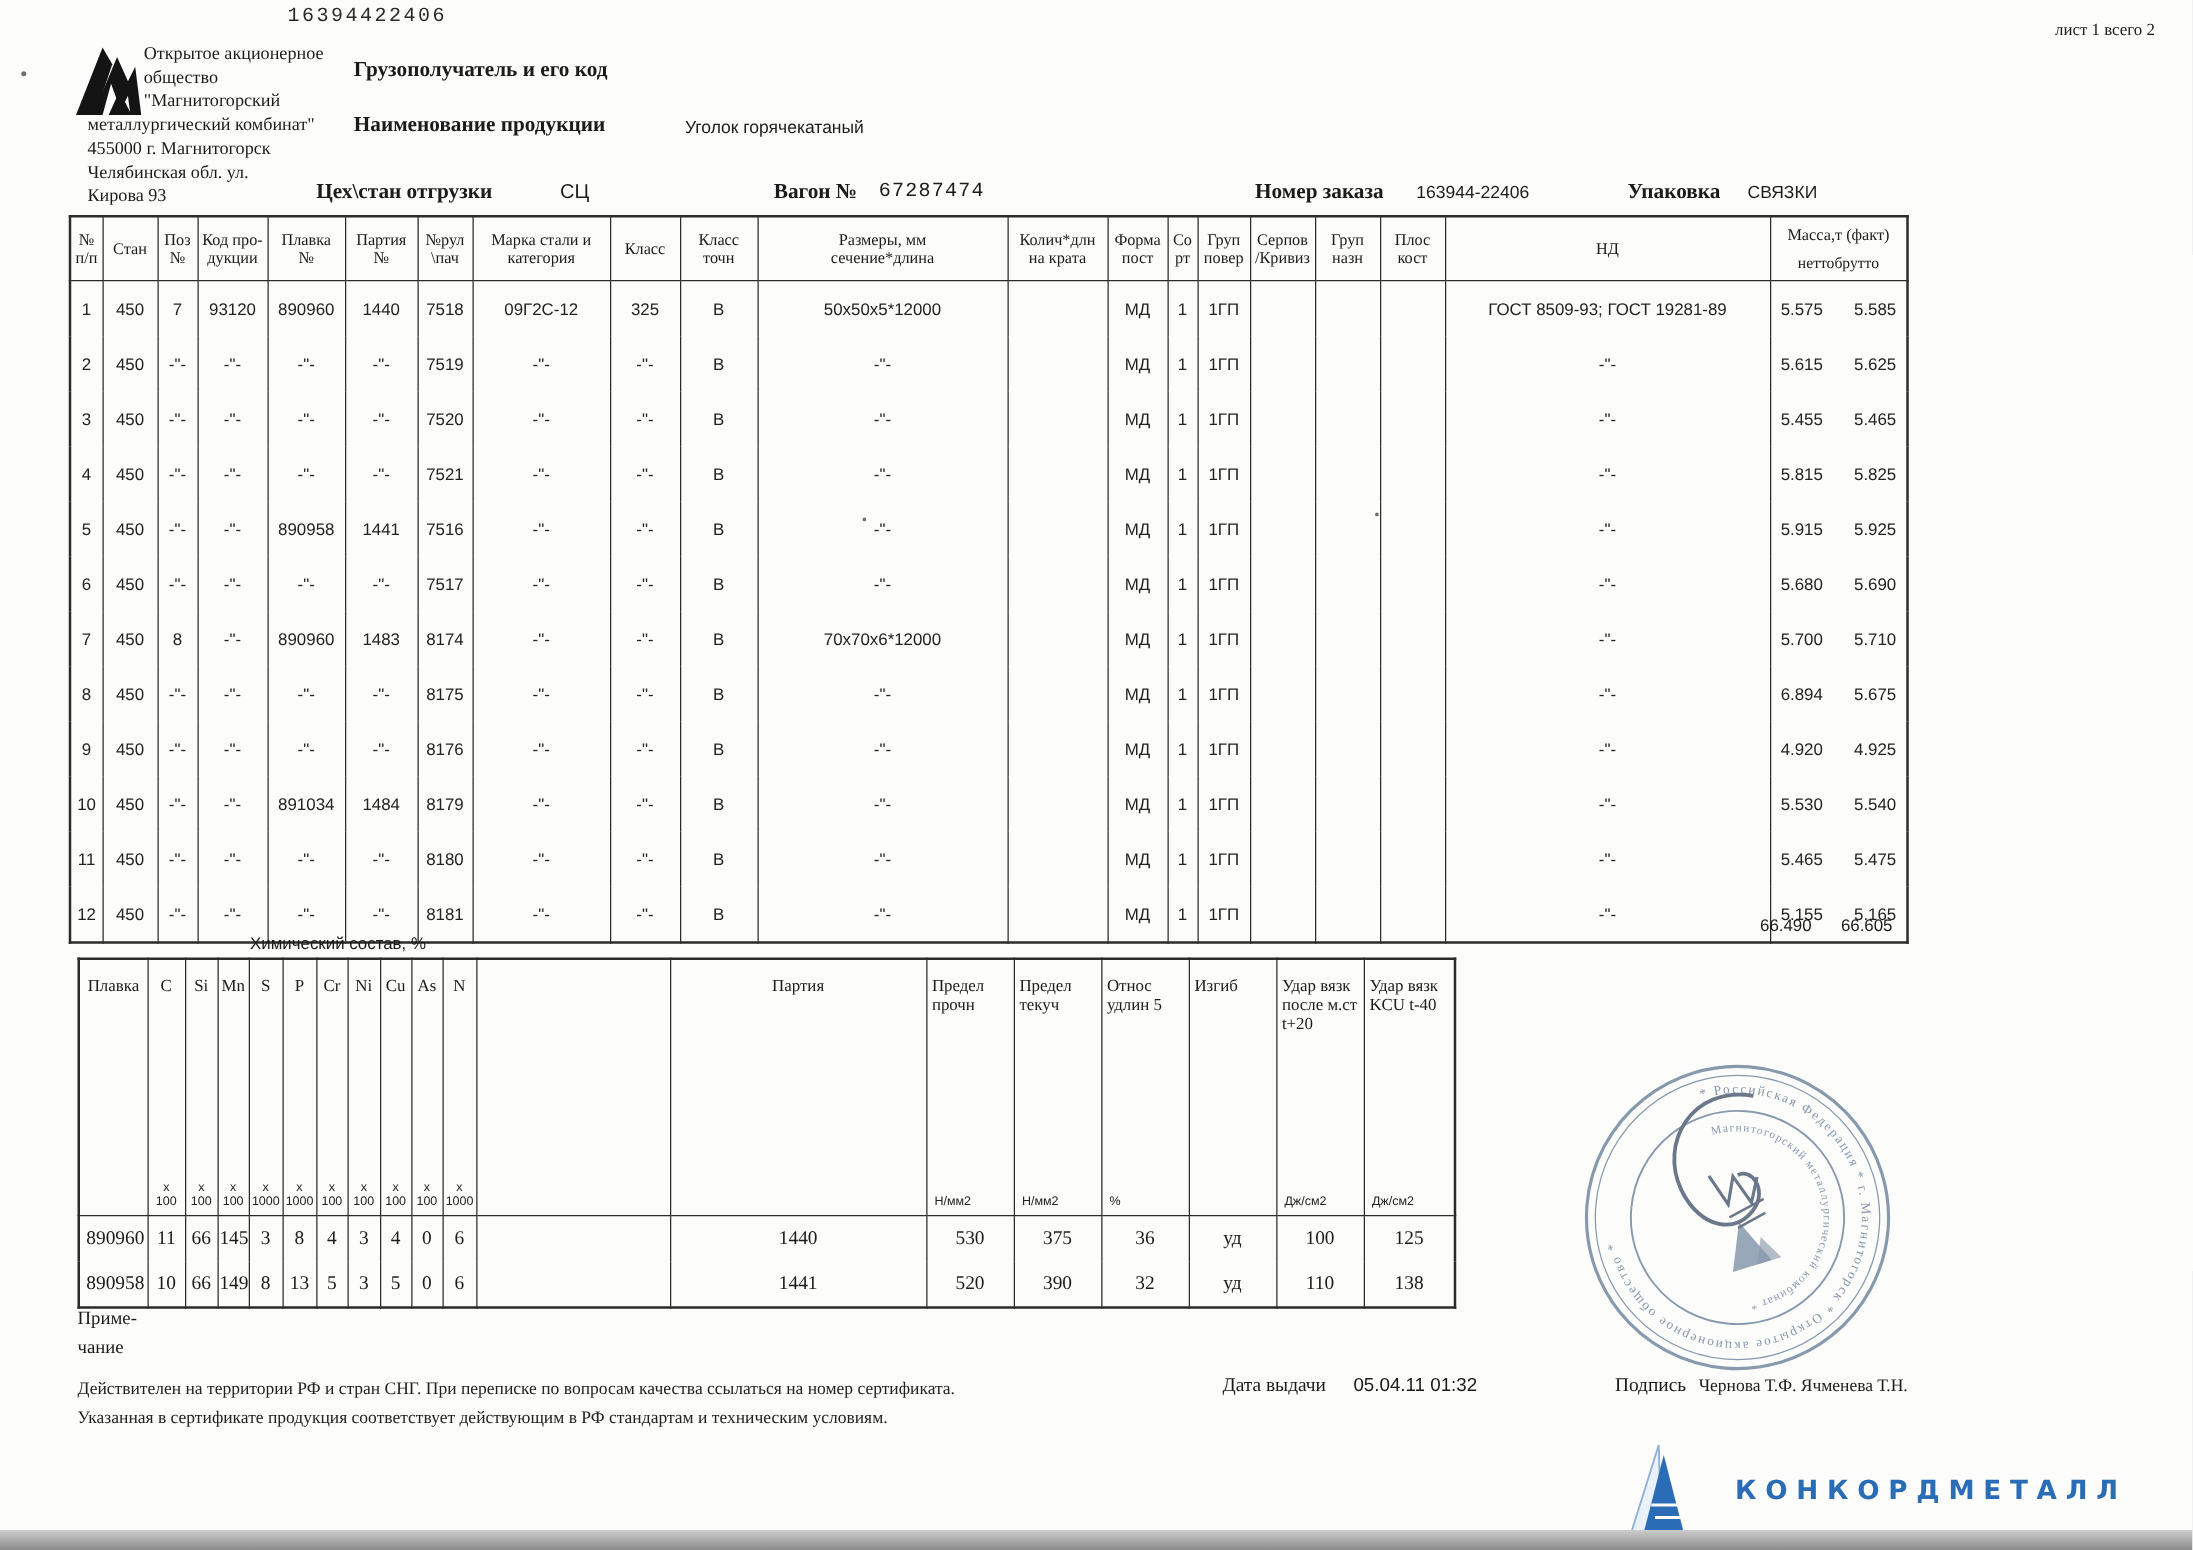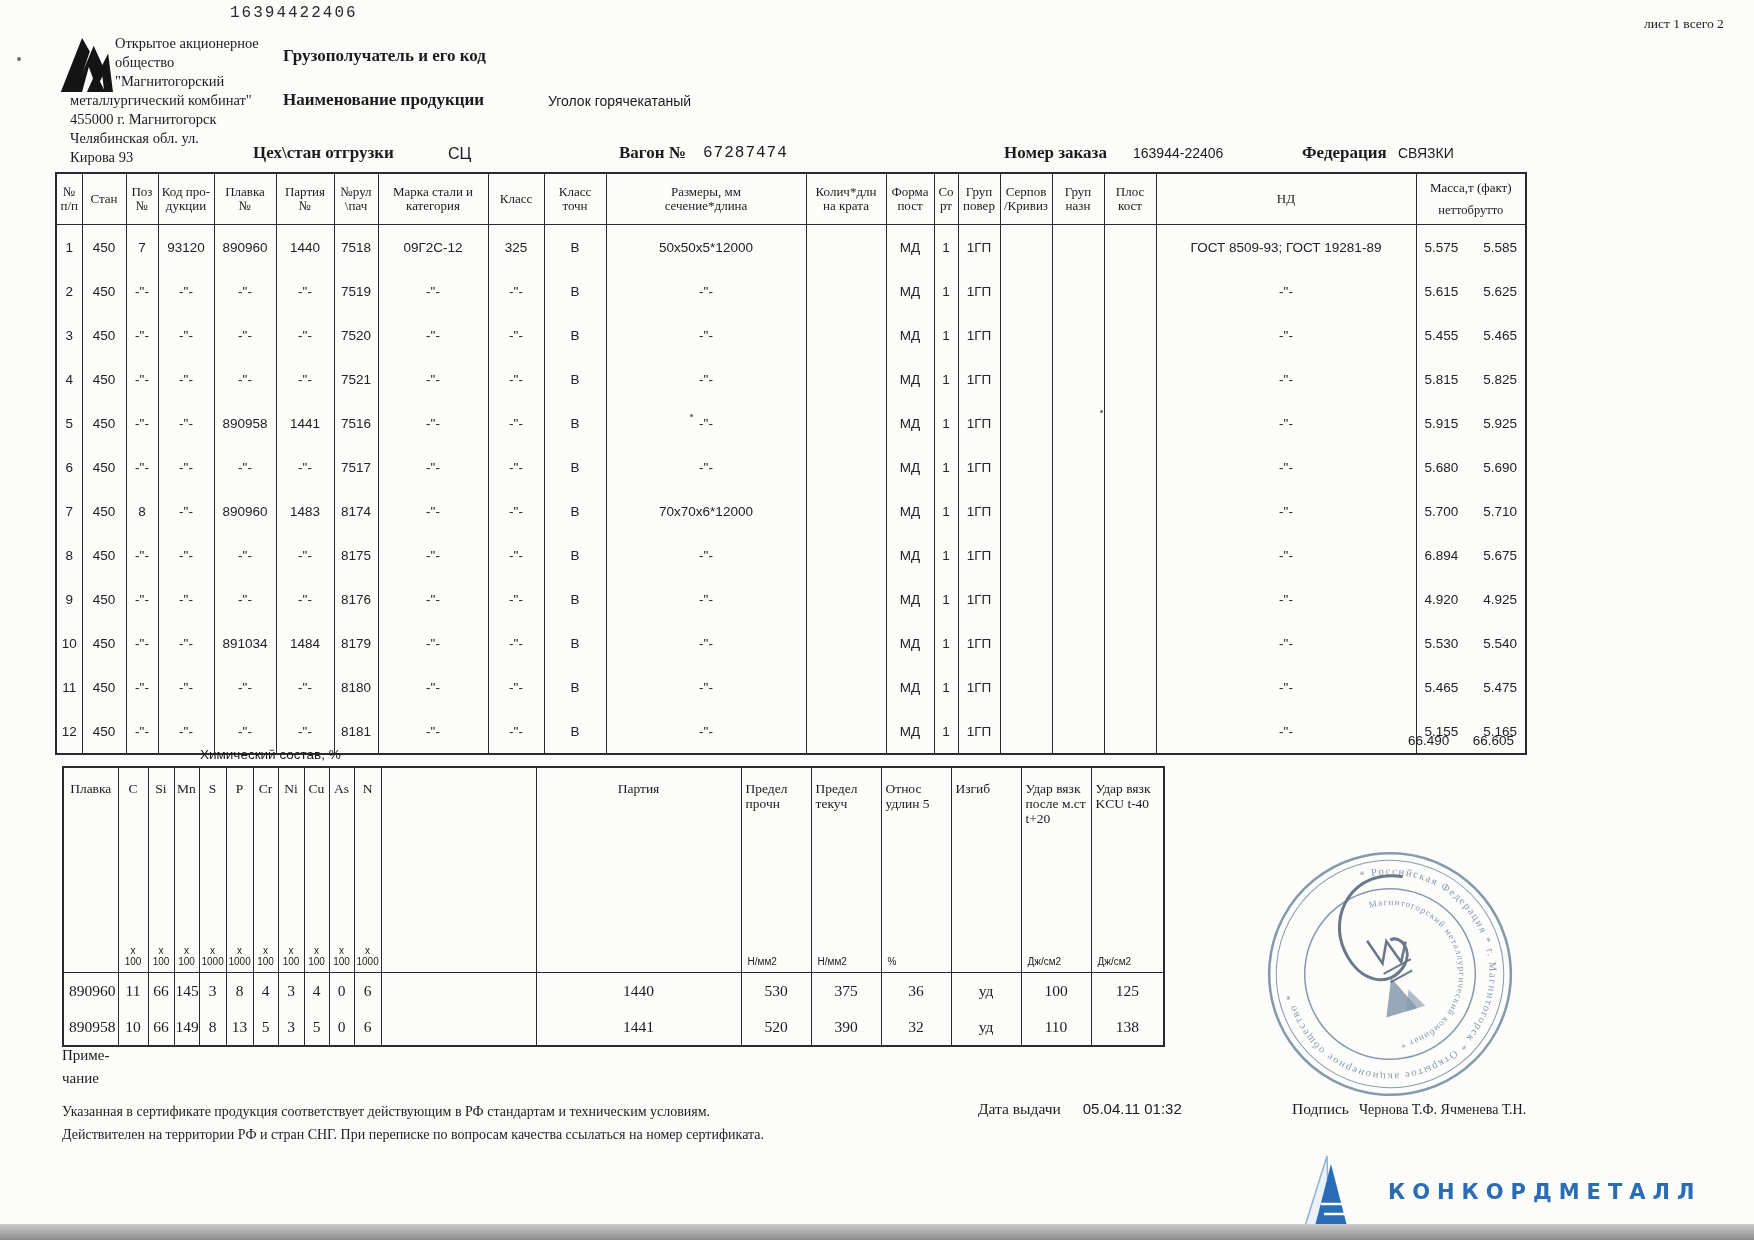--- a/index.html
+++ b/index.html
@@ -87,21 +87,21 @@
 
   <div class="abs fld-label serif" style="left:283px;top:46px;">Грузополучатель и его код</div>
   <div class="abs fld-label serif" style="left:283px;top:90px;">Наименование продукции</div>
   <div class="abs fld-value sans" style="left:548px;top:93px;">Уголок горячекатаный</div>
   <div class="abs fld-label serif" style="left:253px;top:143px;">Цех\стан отгрузки</div>
   <div class="abs fld-value sans" style="left:448px;top:145px;font-size:16px;">СЦ</div>
   <div class="abs fld-label serif" style="left:619px;top:143px;">Вагон №</div>
   <div class="abs fld-value mono" style="left:703px;top:144px;font-size:16px;letter-spacing:1px;">67287474</div>
   <div class="abs fld-label serif" style="left:1004px;top:143px;">Номер заказа</div>
   <div class="abs fld-value sans" style="left:1133px;top:145px;">163944-22406</div>
-  <div class="abs fld-label serif" style="left:1302px;top:143px;">Федерация</div>
+  <div class="abs fld-label serif" style="left:1302px;top:143px;">Упаковка</div>
   <div class="abs fld-value sans" style="left:1398px;top:145px;">СВЯЗКИ</div>
 
   <table class="main-table">
     <colgroup>
       <col style="width:26px">
         <col style="width:44px">
         <col style="width:32px">
         <col style="width:56px">
       <col style="width:62px">
         <col style="width:58px">
@@ -653,22 +653,22 @@
           <td>уд</td>
           <td>110</td>
           <td>138</td>
         </tr>
       </tbody>
   </table>
 
   <div class="abs note serif">Приме-
 чание</div>
   <div class="abs footer-lines serif">
+    <div>Действителен на территории РФ и стран СНГ. При переписке по вопросам качества ссылаться на номер сертификата.</div>
     <div>Указанная в сертификате продукция соответствует действующим в РФ стандартам и техническим условиям.</div>
-    <div>Действителен на территории РФ и стран СНГ. При переписке по вопросам качества ссылаться на номер сертификата.</div>
   </div>
   <div class="abs date-wrap">
     <span class="serif" style="font-size:15.5px;">Дата выдачи</span>
     <span class="sans" style="font-size:15px;">05.04.11 01:32</span>
   </div>
   <div class="abs sign-wrap">
     <span class="serif" style="font-size:15.5px;">Подпись</span>
     <span class="serif" style="font-size:14px;">Чернова Т.Ф. Ячменева Т.Н.</span>
   </div>
 

